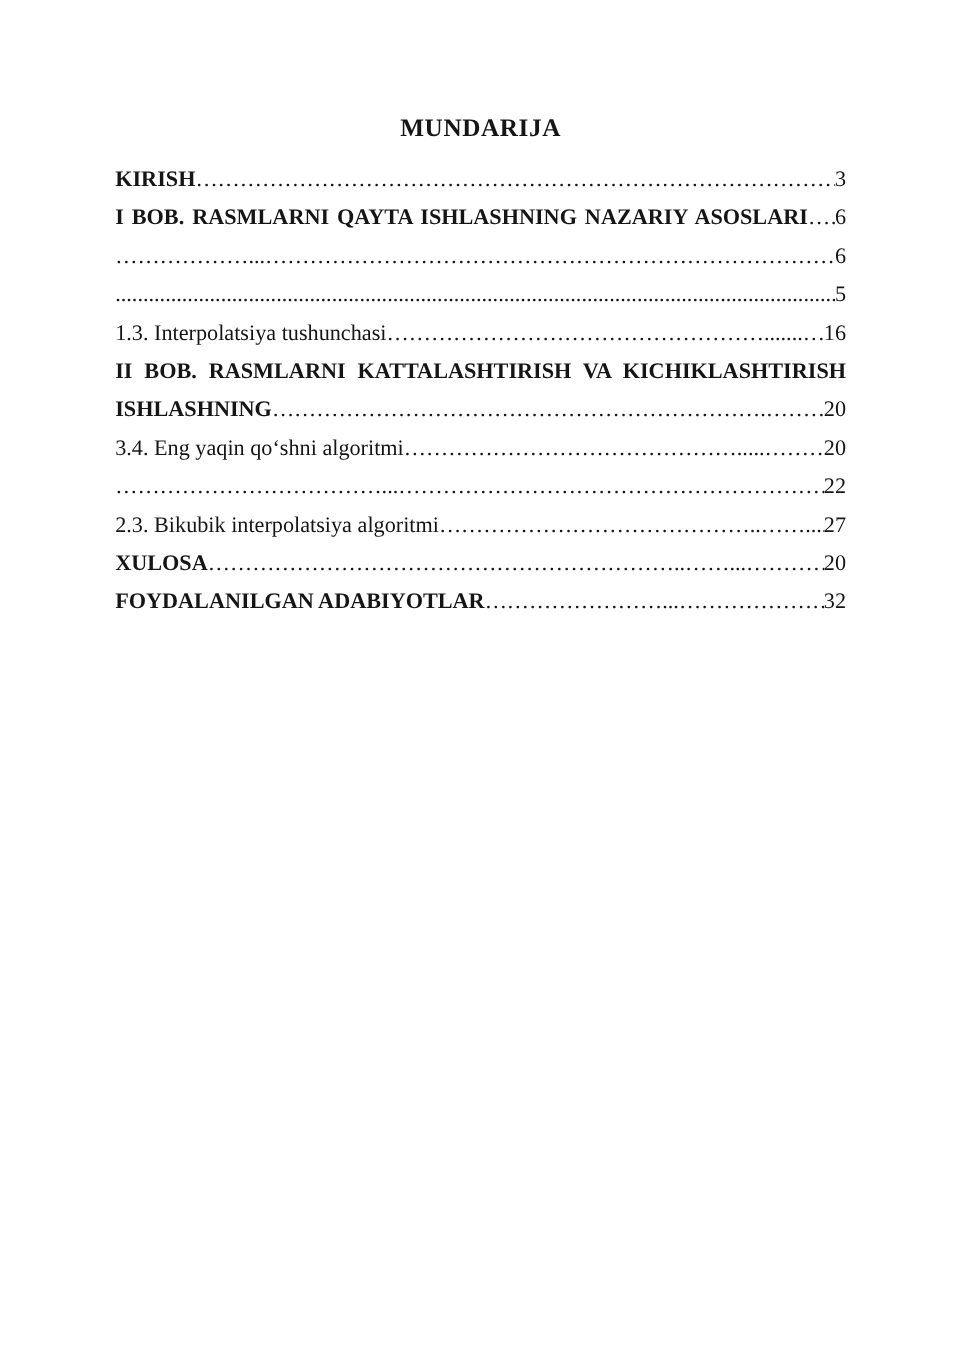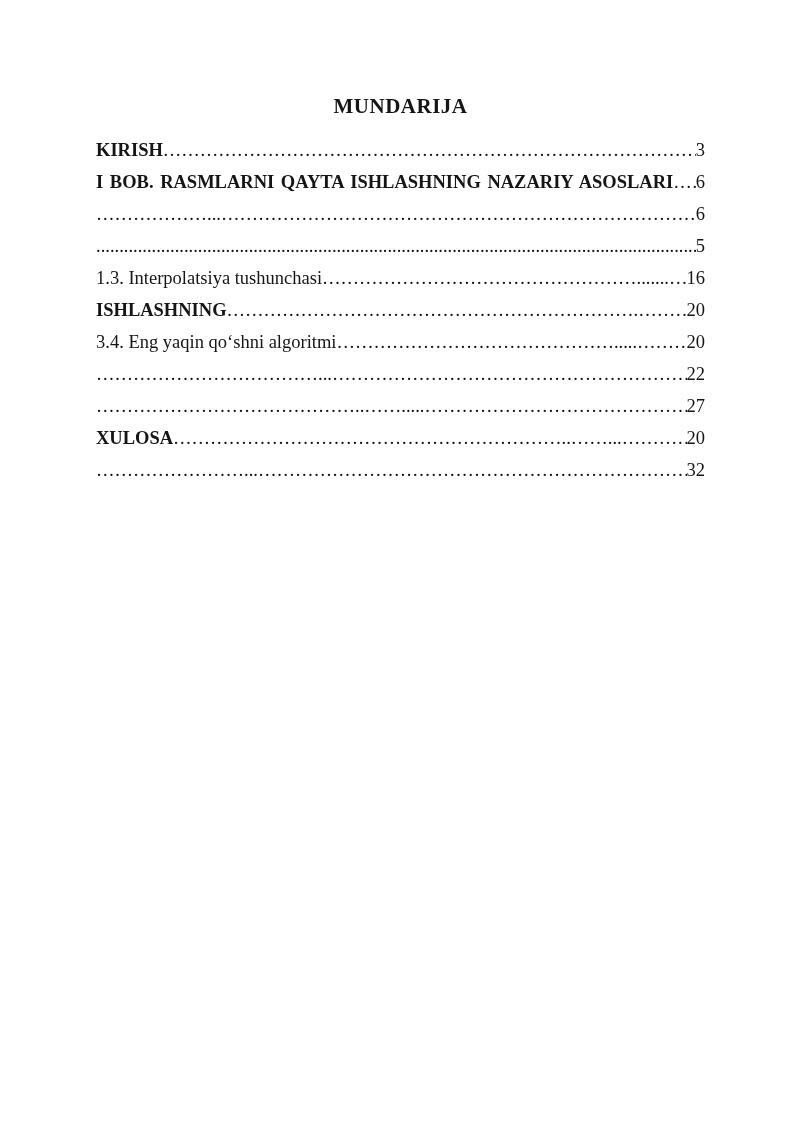--- a/index.html
+++ b/index.html
@@ -104,50 +104,53 @@
       <span class="leader">..........................................................................................................................................</span>
       <span class="pg">5</span>
     </div>
 
     <div class="toc-row">
       <span class="lbl">1.3. Interpolatsiya tushunchasi</span>
       <span class="leader">…………………………………………….......…………………………………………………</span>
       <span class="pg">16</span>
     </div>
 
+    <div class="toc-line-justify">II BOB. RASMLARNI KATTALASHTIRISH VA KICHIKLASHTIRISH</div>
 
     <div class="toc-row bold">
       <span class="lbl">ISHLASHNING</span>
       <span class="leader">………………………………………………………….…………………………………………</span>
       <span class="pg">20</span>
     </div>
 
     <div class="toc-row">
       <span class="lbl">3.4. Eng yaqin qo‘shni algoritmi</span>
       <span class="leader">……………………………………….....……………………………………………………</span>
       <span class="pg">20</span>
     </div>
 
     <div class="toc-row">
       <span class="leader">………………………………...…………………………………………………………</span>
       <span class="pg">22</span>
     </div>
 
     <div class="toc-row">
+      <span class="lbl">2.3. Bikubik interpolatsiya algoritmi</span>
       <span class="leader">……………………………………..…….....………………………………………………</span>
       <span class="pg">27</span>
     </div>
 
     <div class="toc-row bold">
       <span class="lbl">XULOSA</span>
       <span class="leader">………………………………………………………..……...………………………………</span>
       <span class="pg">20</span>
     </div>
 
     <div class="toc-row bold">
+      <span class="lbl">FOYDALANILGAN ADABIYOTLAR</span>
       <span class="leader">……………………...………………………………………………………………</span>
       <span class="pg">32</span>
     </div>
 
   </div>
 
   <div class="page-number">2</div>
 
 </div>
 

